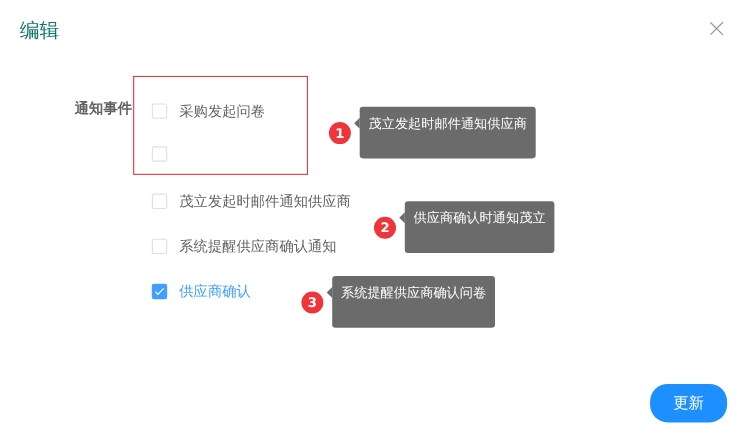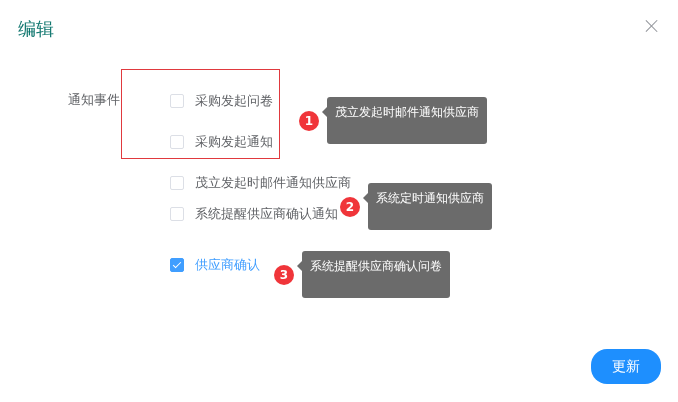--- a/index.html
+++ b/index.html
@@ -7,22 +7,22 @@
     width: 678px; height: 402px; background: #ffffff; position: relative; overflow: hidden;
     font-family: "DejaVu Sans", "Liberation Sans", sans-serif; color: #606266;
   }
   .title { position: absolute; left: 18px; top: 17px; font-size: 18px; color: #0f766e; line-height: 24px; }
   .close { position: absolute; left: 645px; top: 19px; width: 14px; height: 14px; cursor: pointer; }
   .close::before, .close::after {
     content: ""; position: absolute; left: 6px; top: -1px; width: 1.3px; height: 16px; background: #909399;
   }
   .close::before { transform: rotate(45deg); }
   .close::after { transform: rotate(-45deg); }
-  .form-label { position: absolute; left: 68px; top: 91px; font-size: 13px; font-weight: normal; color: #606266; line-height: 18px; }
-  .opt { position: absolute; left: 138px; display: flex; align-items: center; font-size: 13px; color: #606266; cursor: pointer; margin-left: 32px; }
+  .form-label { position: absolute; left: 68px; top: 91px; font-size: 13px; font-weight: bold; color: #606266; line-height: 18px; }
+  .opt { position: absolute; left: 138px; display: flex; align-items: center; font-size: 13px; color: #606266; cursor: pointer; }
   .box { width: 12px; height: 12px; border: 1px solid #dcdfe6; border-radius: 2px; background: #fff; margin-right: 11px; position: relative; box-sizing: content-box; }
   .box.checked { background: #409eff; border-color: #409eff; }
   .box.checked::after {
     content: ""; position: absolute; left: 4px; top: 1px; width: 3px; height: 7px;
     border: solid #fff; border-width: 0 1.5px 1.5px 0; transform: rotate(45deg);
   }
   .opt.checked-label { color: #409eff; }
   .redbox { position: absolute; left: 121px; top: 69px; width: 159px; height: 90px; border: 1px solid #e0393e; box-sizing: border-box; }
   .note { position: absolute; display: flex; align-items: center; }
   .badge { width: 20px; height: 20px; border-radius: 50%; background: #f0353a; color: #fff; font-size: 12px; font-weight: bold; display: flex; align-items: center; justify-content: center; margin-right: 8px; }
@@ -40,42 +40,41 @@
   <div class="form-label">通知事件</div>
 
   <div class="redbox"></div>
 
   <label class="opt" style="top:92px">
     <span class="box"></span>
     <span>采购发起问卷</span>
   </label>
   <label class="opt" style="top:133px">
     <span class="box"></span>
-    <span>采购发起通知</span>
   </label>
   <label class="opt" style="top:174px">
     <span class="box"></span>
     <span>茂立发起时邮件通知供应商</span>
   </label>
-  <label class="opt" style="top:205px">
+  <label class="opt" style="top:215px">
     <span class="box"></span>
     <span>系统提醒供应商确认通知</span>
   </label>
   <label class="opt checked-label" style="top:256px">
     <span class="box checked"></span>
     <span>供应商确认</span>
   </label>
 
   <div class="note" style="left:299px; top:97px">
     <span class="badge">1</span>
     <span class="tip">茂立发起时邮件通知供应商</span>
   </div>
   <div class="note" style="left:340px; top:183px">
     <span class="badge">2</span>
-    <span class="tip">系统定时通知供应商</span>
+    <span class="tip">供应商确认时通知茂立</span>
   </div>
   <div class="note" style="left:274px; top:251px">
     <span class="badge">3</span>
     <span class="tip">系统提醒供应商确认问卷</span>
   </div>
 
   <div class="btn">更新</div>
 </div>
 
 </body></html>

